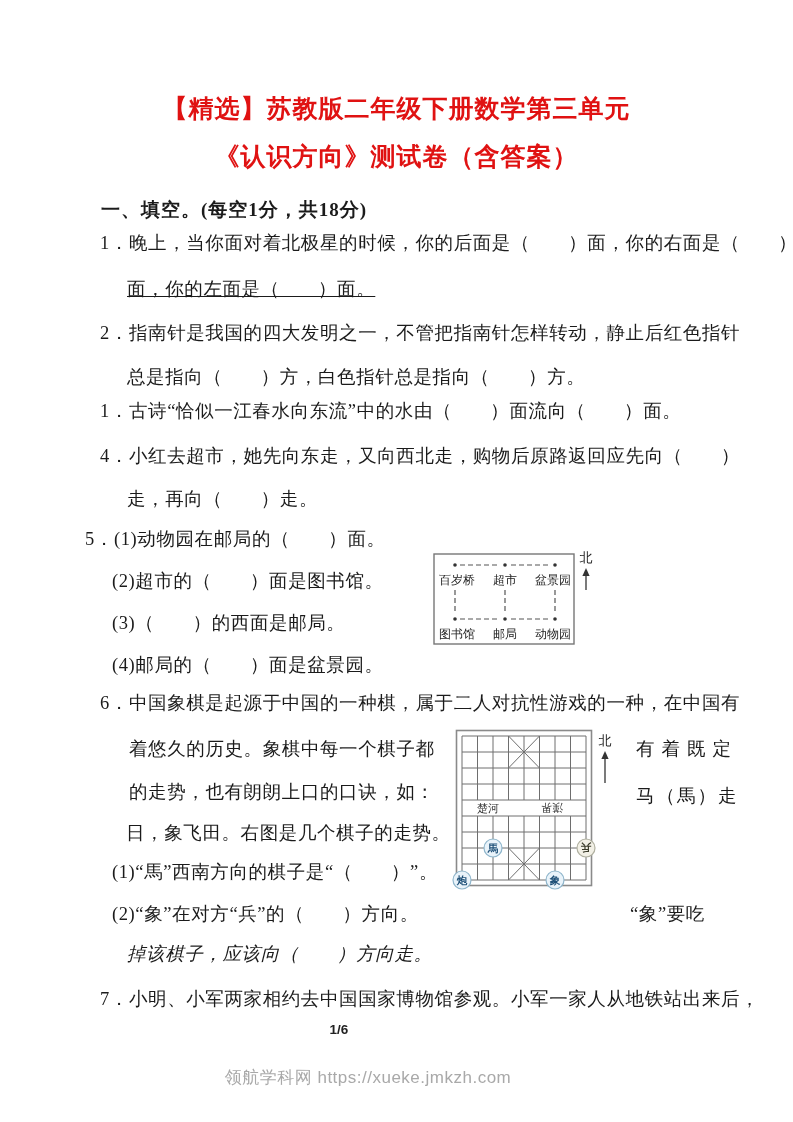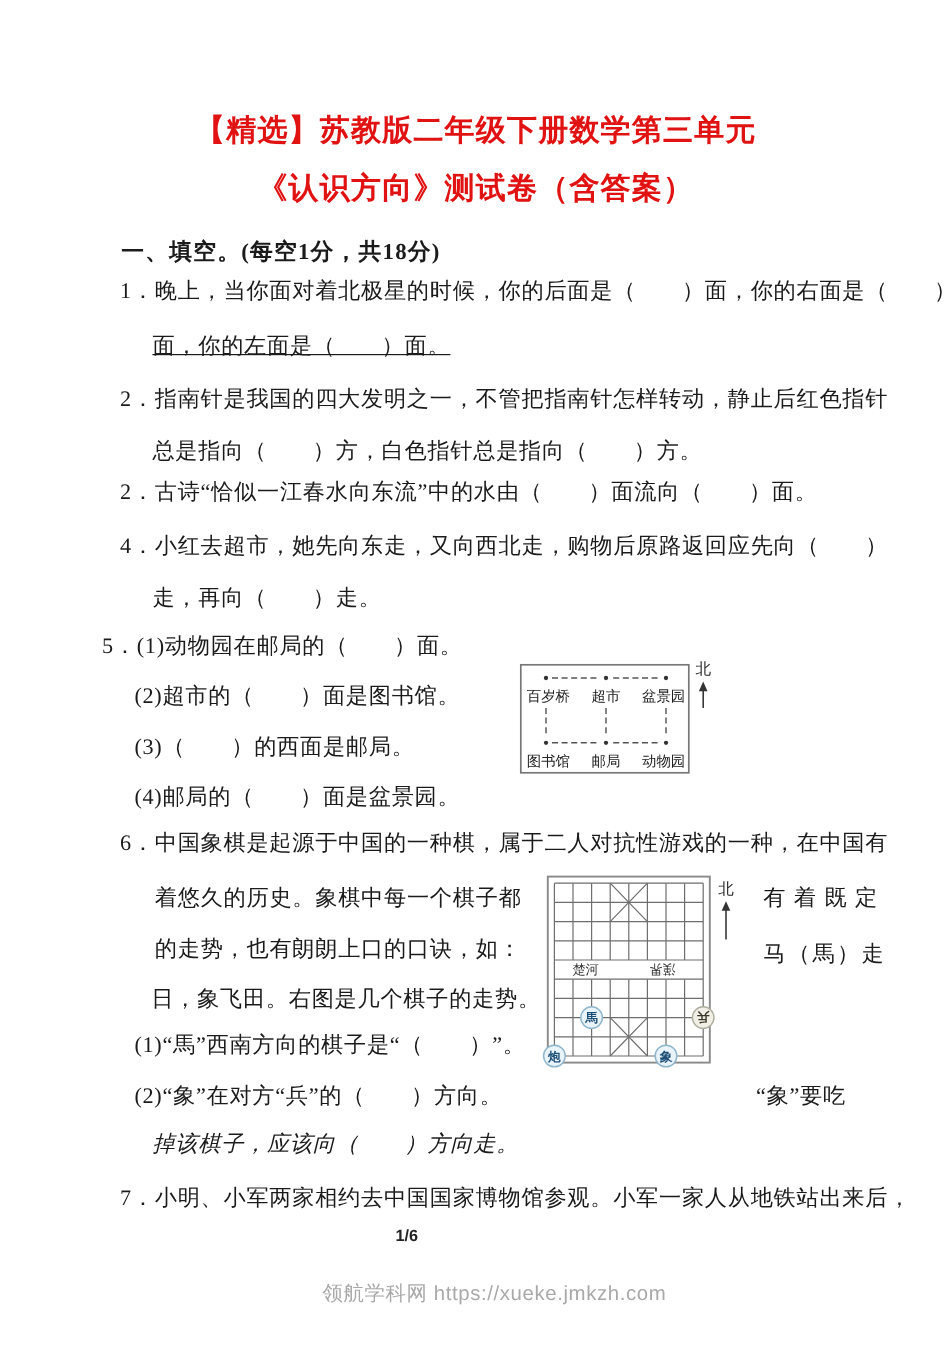--- a/index.html
+++ b/index.html
@@ -39,21 +39,20 @@
   .pagenum{
     position:absolute;left:0;width:678px;top:1022px;
     text-align:center;font-size:13.5px;font-weight:bold;color:#222;
     font-family:"Liberation Sans","DejaVu Sans",sans-serif;
   }
   .footer{
     position:absolute;left:0;width:736px;top:1066px;
     text-align:center;font-size:17px;color:#a9a9a9;
     letter-spacing:0.5px;
     font-family:"Liberation Sans","DejaVu Sans",sans-serif;
-    padding-left:44px;
   }
   .diagram{position:absolute;}
   .diagram svg{overflow:visible;display:block;}
   .north{
     position:absolute;
     display:flex;flex-direction:column;align-items:center;
     font-size:13px;color:#222;line-height:14px;
   }
   .north svg{display:block;margin-top:2px;}
   svg text{font-family:"Liberation Serif","DejaVu Serif",serif;}
@@ -67,21 +66,21 @@
   <div class="title-ln" style="top:140px;">《认识方向》测试卷（含答案）</div>
 
   <div class="sec-head" style="left:72px;top:197px;margin-left:29px;">一、填空。(每空1分，共18分)</div>
 
   <div class="ln" style="left:100px;top:230px;">1．晚上，当你面对着北极星的时候，你的后面是（　　）面，你的右面是（　　）</div>
   <div class="ln" style="left:127px;top:276px;text-decoration:underline;">面，你的左面是（　　）面。</div>
 
   <div class="ln" style="left:100px;top:320px;">2．指南针是我国的四大发明之一，不管把指南针怎样转动，静止后红色指针</div>
   <div class="ln" style="left:127px;top:364px;">总是指向（　　）方，白色指针总是指向（　　）方。</div>
 
-  <div class="ln" style="left:100px;top:398px;">2．古诗“恰似一江春水向东流”中的水由（　　）面流向（　　）面。</div>
+  <div class="ln" style="left:100px;top:398px;">1．古诗“恰似一江春水向东流”中的水由（　　）面流向（　　）面。</div>
 
   <div class="ln" style="left:100px;top:443px;">4．小红去超市，她先向东走，又向西北走，购物后原路返回应先向（　　）</div>
   <div class="ln" style="left:127px;top:486px;">走，再向（　　）走。</div>
 
   <div class="ln" style="left:85px;top:526px;">5．(1)动物园在邮局的（　　）面。</div>
   <div class="ln" style="left:112px;top:568px;">(2)超市的（　　）面是图书馆。</div>
   <div class="ln" style="left:112px;top:610px;">(3)（　　）的西面是邮局。</div>
   <div class="ln" style="left:112px;top:652px;text-align:right;">(4)邮局的（　　）面是盆景园。</div>
 
   <div class="diagram" style="left:433px;top:553px;">

